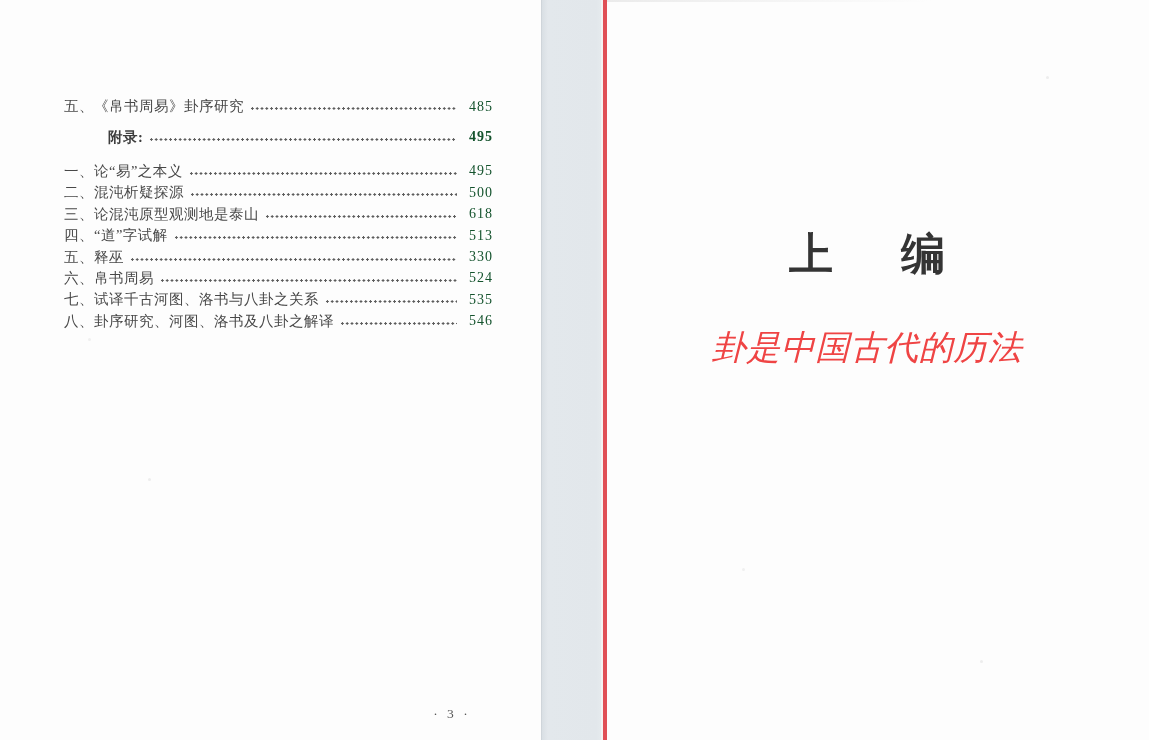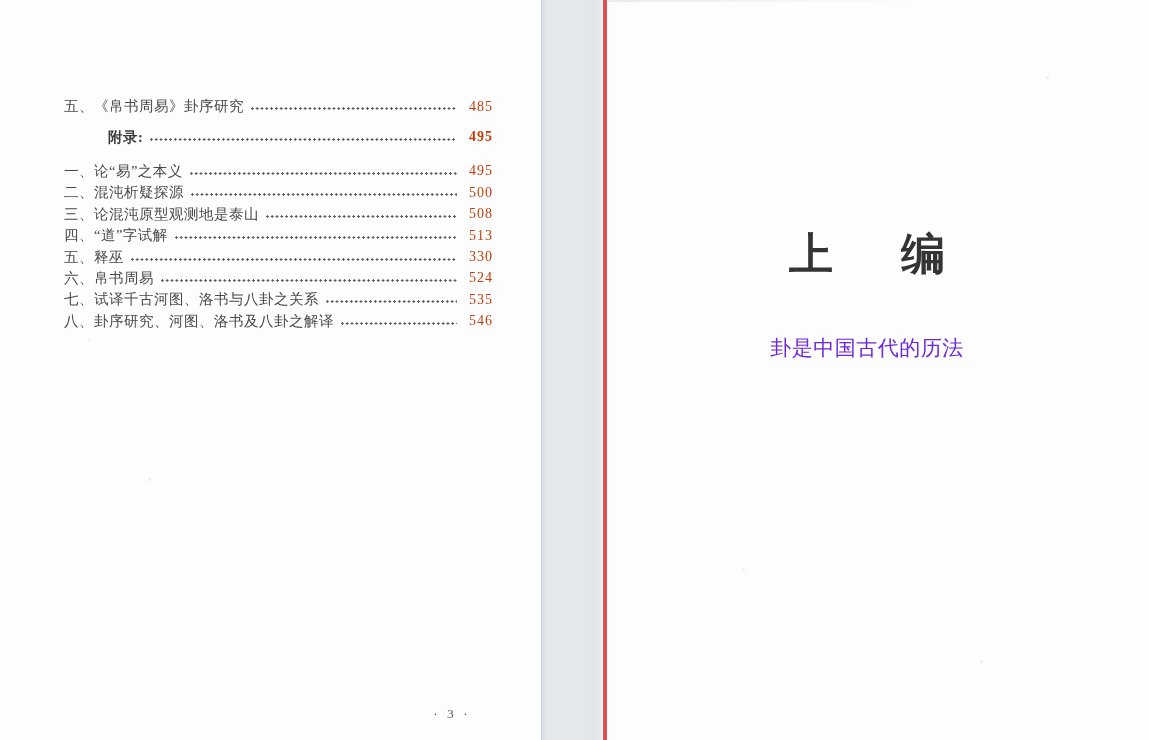--- a/index.html
+++ b/index.html
@@ -41,21 +41,21 @@
     flex: 1;
     height: 3px;
     margin: 4px 6px 0 3px;
     background-image: radial-gradient(circle, #5c5c5c 1.05px, rgba(0,0,0,0) 1.4px);
     background-size: 4.8px 3px;
     background-repeat: repeat-x;
     background-position: left center;
   }
   .toc-page {
     white-space: nowrap; padding-left: 6px;
-    color: #c2410c; letter-spacing: 1px;
+    color: #14532d; letter-spacing: 1px;
     font-size: 14px;
     font-family: Liberation Serif, serif;
   }
   .footer-pageno {
     position: absolute; left: 402px; top: 706px;
     width: 100px; text-align: center;
     font-size: 13.5px; color: #555;
     letter-spacing: 3px;
   }
 
@@ -94,23 +94,24 @@
     gap: 68px;
     font-family: "Liberation Sans", sans-serif;
     font-weight: bold;
     font-size: 44px; line-height: 48px;
     color: #343434;
   }
   .section-subtitle {
     margin-top: 52px;
     text-align: center;
     font-family: "Liberation Serif", serif;
-    font-size: 21px; line-height: 36px;
-    color: #6d28d9;
+    font-size: 34px; line-height: 36px;
+    color: #ef4444;
     letter-spacing: 0.5px;
+    font-style: italic;
   }
 
   
   .speck {
     position: absolute; border-radius: 50%;
     background: #ededed; width: 3px; height: 3px;
   }
   .speck.s1 { left: 148px; top: 478px; }
   .speck.s2 { left: 88px;  top: 338px; background:#f0f0f0; }
   .speck.s3 { left: 1046px; top: 76px; }
@@ -150,21 +151,21 @@
 
       <div class="toc-row">
         <span class="toc-label">二、混沌析疑探源</span>
         <span class="toc-leader"></span>
         <span class="toc-page">500</span>
       </div>
 
       <div class="toc-row">
         <span class="toc-label">三、论混沌原型观测地是泰山</span>
         <span class="toc-leader"></span>
-        <span class="toc-page">508</span>
+        <span class="toc-page">618</span>
       </div>
 
       <div class="toc-row">
         <span class="toc-label">四、“道”字试解</span>
         <span class="toc-leader"></span>
         <span class="toc-page">513</span>
       </div>
 
       <div class="toc-row">
         <span class="toc-label">五、释巫</span>

